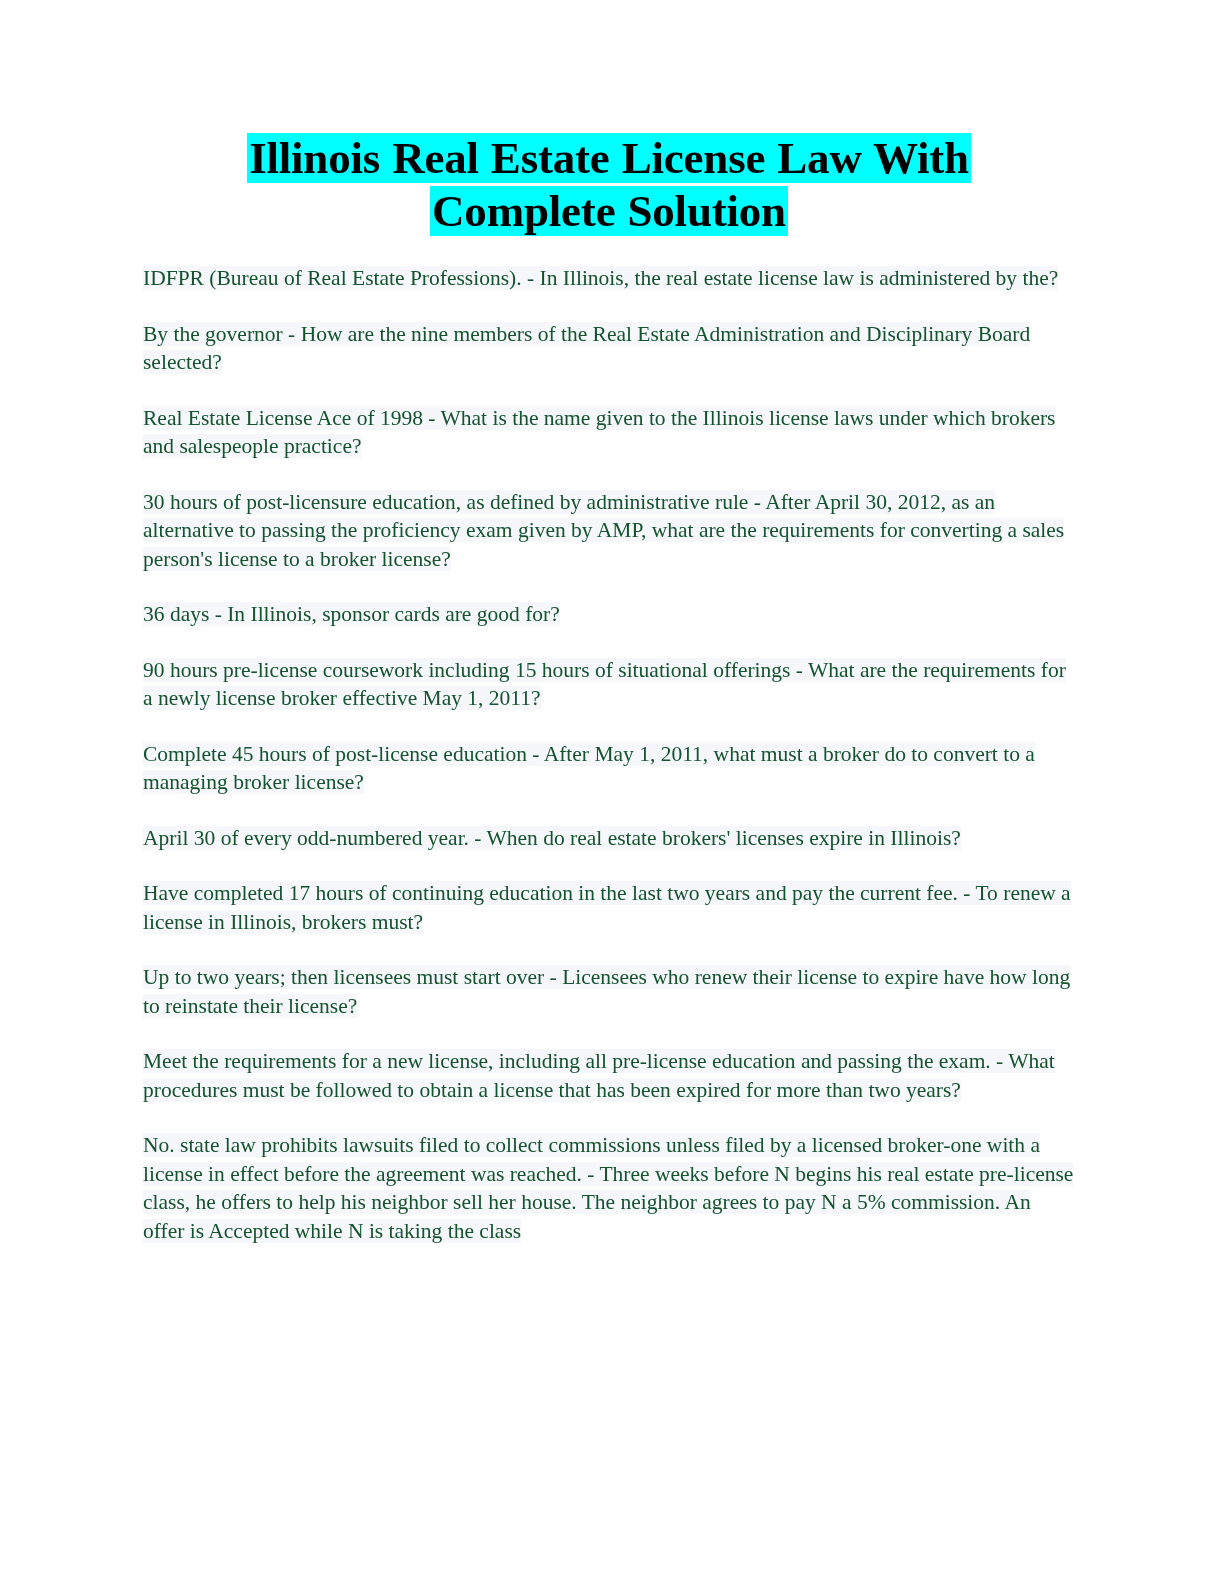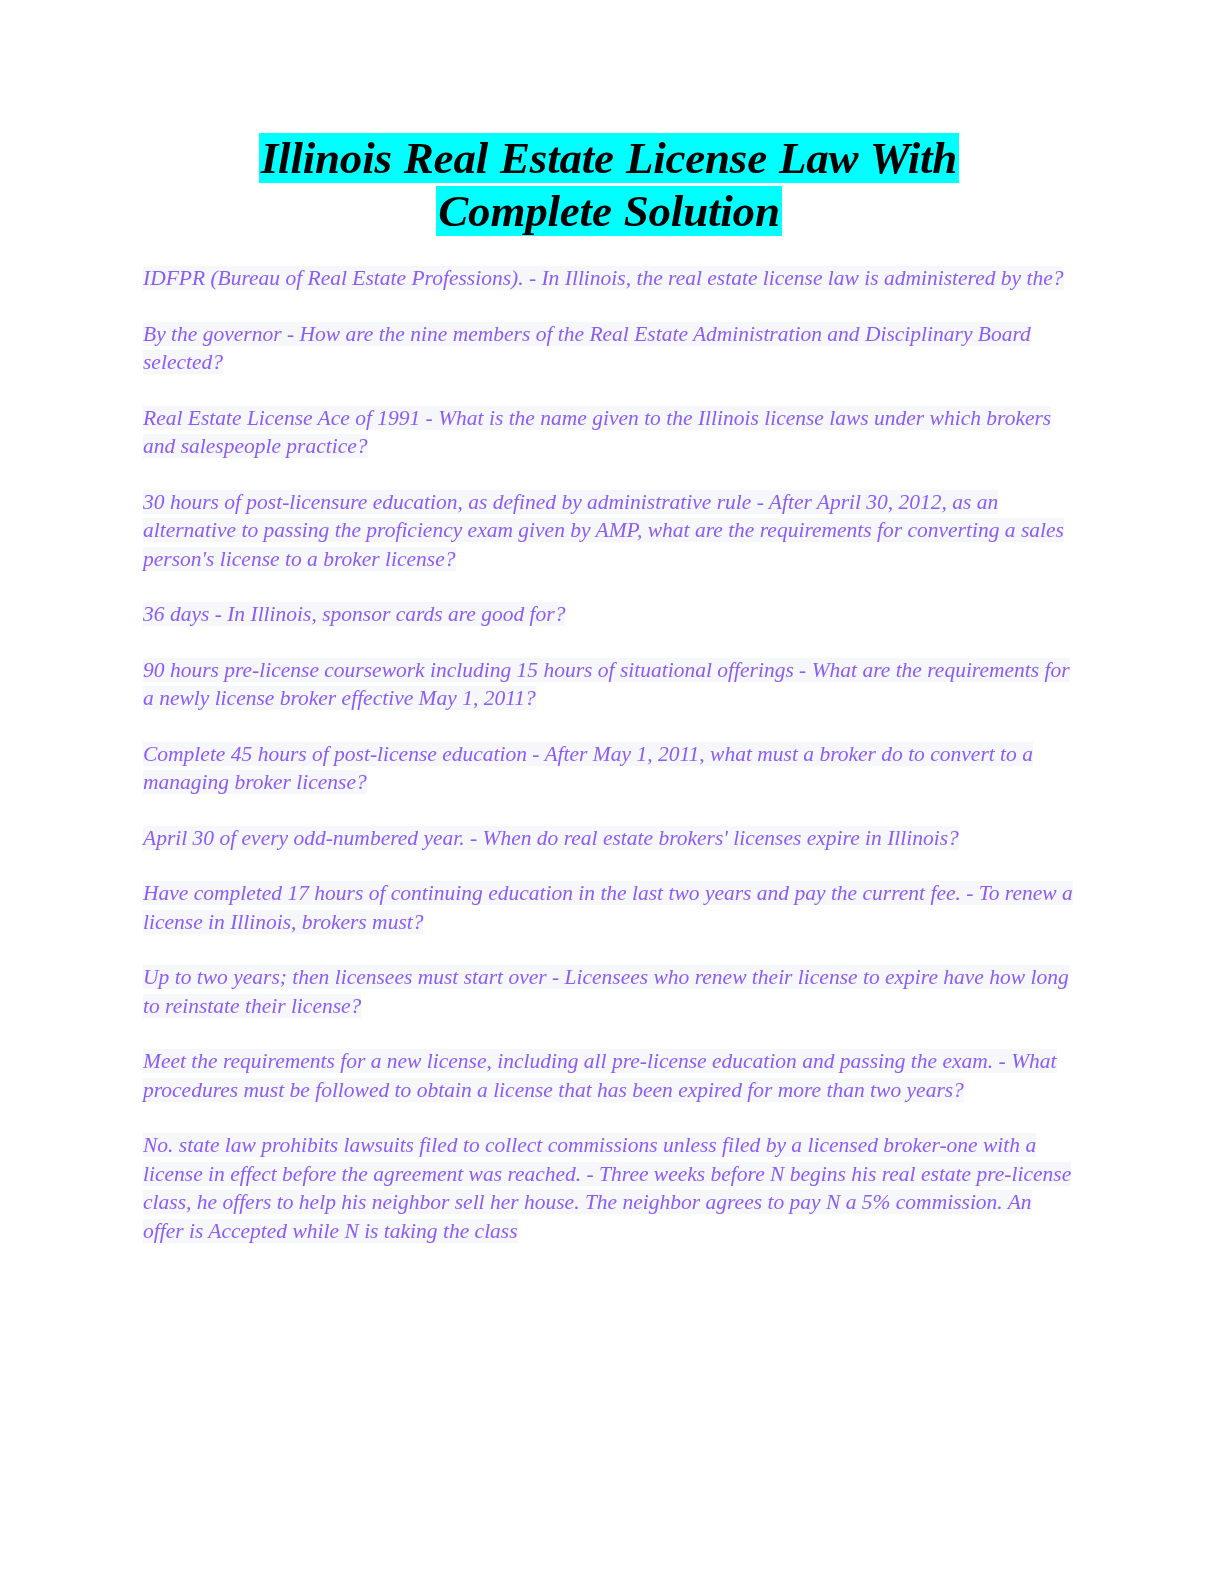--- a/index.html
+++ b/index.html
@@ -11,21 +11,20 @@
 
   .page {
     position: relative;
     width: 1224px;
     height: 1380px;
     background: #ffffff;
     margin: 0 auto;
     overflow: hidden;
     font-family: "Liberation Serif", "DejaVu Serif", serif;
     box-sizing: border-box;
-    font-style: italic;
   }
 
   .doc-body {
     position: absolute;
     left: 143px;
     top: 132px;
     width: 932px;
   }
 
   
@@ -52,21 +51,21 @@
   .qa-list {
     margin: 0;
     padding: 0;
     list-style: none;
   }
 
   .qa-item {
     margin: 0 0 27px 0;
     font-size: 21.5px;
     line-height: 28.5px;
-    color: #8b5cf6;
+    color: #14532d;
     text-align: left;
     white-space: normal;
   }
 
   .qa-item .txt {
     background-color: #f5f7fb;
     box-decoration-break: clone;
     -webkit-box-decoration-break: clone;
   }
 
@@ -83,21 +82,21 @@
 
     <h1 class="doc-title">
       <span class="hl">Illinois Real Estate License Law With</span>
       <br>
       <span class="hl">Complete Solution</span>
     </h1>
 
     <div class="qa-list">
       <p class="qa-item"><span class="txt">IDFPR (Bureau of Real Estate Professions). - In Illinois, the real estate license law is administered by the?</span></p>
       <p class="qa-item"><span class="txt">By the governor - How are the nine members of the Real Estate Administration and Disciplinary Board selected?</span></p>
-      <p class="qa-item"><span class="txt">Real Estate License Ace of 1991 - What is the name given to the Illinois license laws under which brokers and salespeople practice?</span></p>
+      <p class="qa-item"><span class="txt">Real Estate License Ace of 1998 - What is the name given to the Illinois license laws under which brokers and salespeople practice?</span></p>
       <p class="qa-item"><span class="txt">30 hours of post-licensure education, as defined by administrative rule - After April 30, 2012, as an alternative to passing the proficiency exam given by AMP, what are the requirements for converting a sales person's license to a broker license?</span></p>
       <p class="qa-item"><span class="txt">36 days - In Illinois, sponsor cards are good for?</span></p>
       <p class="qa-item"><span class="txt">90 hours pre-license coursework including 15 hours of situational offerings - What are the requirements for a newly license broker effective May 1, 2011?</span></p>
       <p class="qa-item"><span class="txt">Complete 45 hours of post-license education - After May 1, 2011, what must a broker do to convert to a managing broker license?</span></p>
       <p class="qa-item"><span class="txt">April 30 of every odd-numbered year. - When do real estate brokers' licenses expire in Illinois?</span></p>
       <p class="qa-item"><span class="txt">Have completed 17 hours of continuing education in the last two years and pay the current fee. - To renew a license in Illinois, brokers must?</span></p>
       <p class="qa-item"><span class="txt">Up to two years; then licensees must start over - Licensees who renew their license to expire have how long to reinstate their license?</span></p>
       <p class="qa-item"><span class="txt">Meet the requirements for a new license, including all pre-license education and passing the exam. - What procedures must be followed to obtain a license that has been expired for more than two years?</span></p>
       <p class="qa-item"><span class="txt">No. state law prohibits lawsuits filed to collect commissions unless filed by a licensed broker-one with a license in effect before the agreement was reached. - Three weeks before N begins his real estate pre-license class, he offers to help his neighbor sell her house. The neighbor agrees to pay N a 5% commission. An offer is Accepted while N is taking the class</span></p>
     </div>

